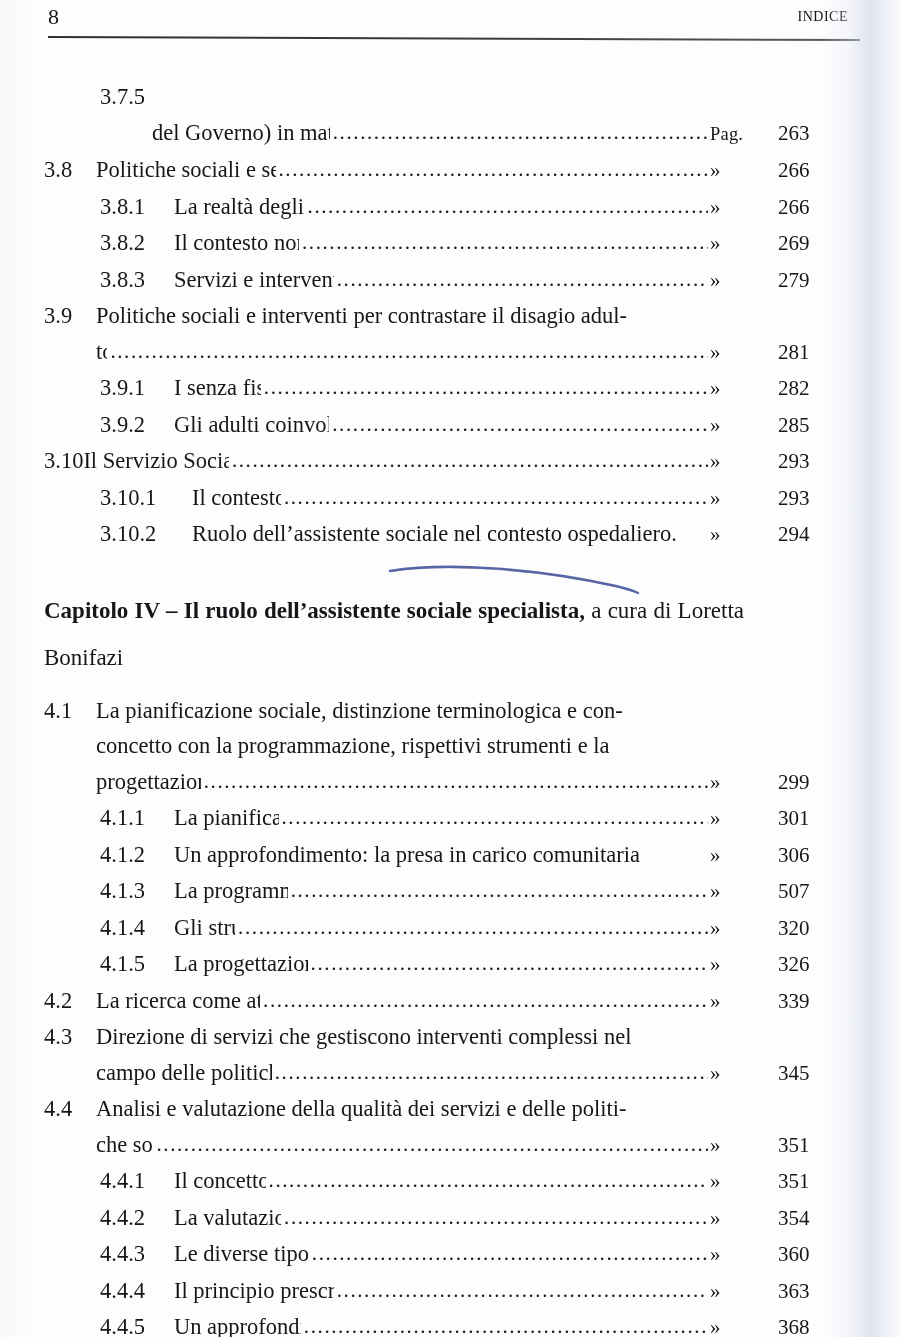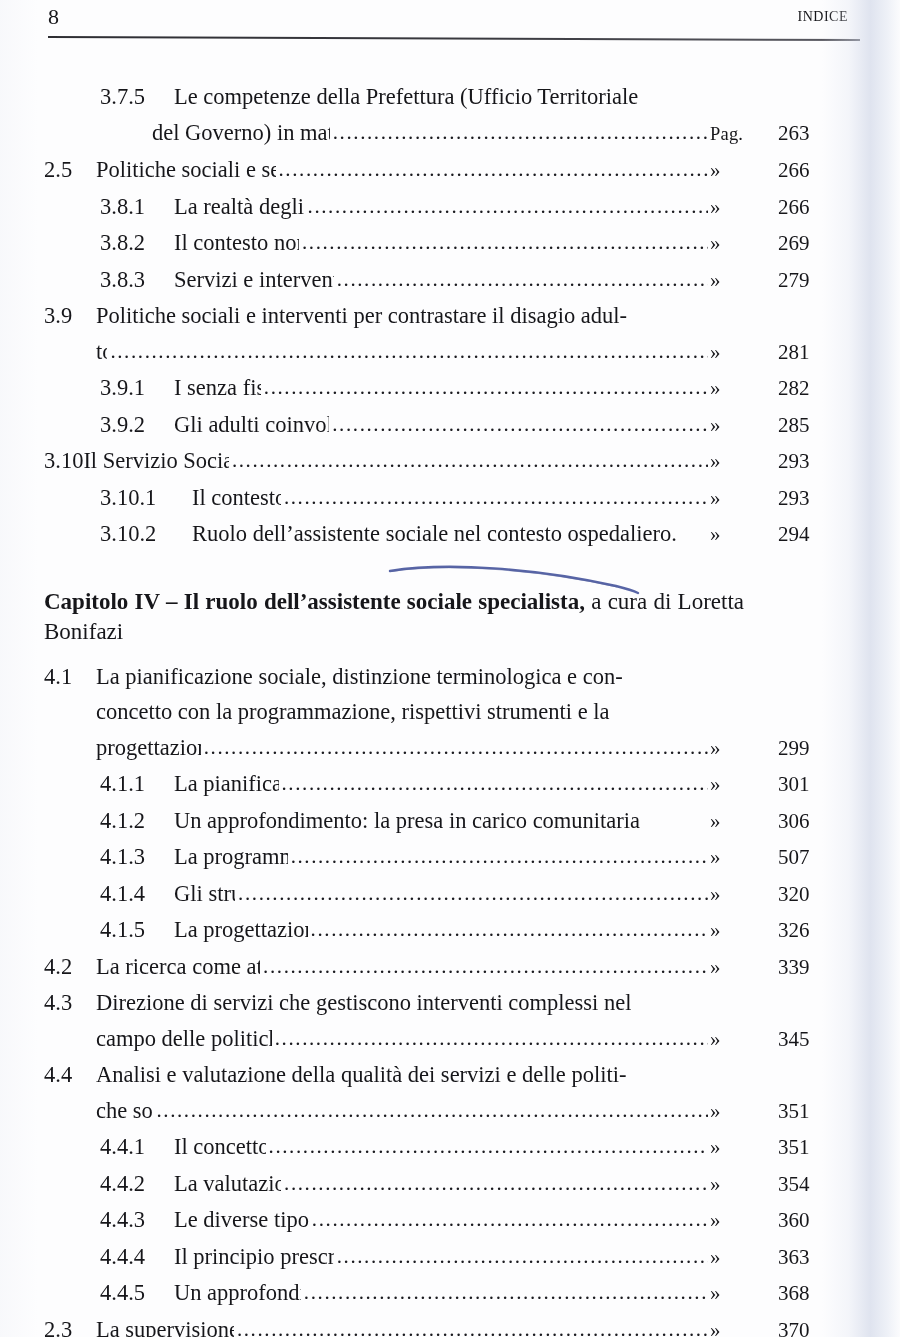--- a/index.html
+++ b/index.html
@@ -152,21 +152,21 @@
   .cont { padding-left: 52px; }
   .cont.deep { padding-left: 108px; }
 
   
   .chapter {
     position: relative;
     margin-top: 34px;
     margin-bottom: 12px;
     width: 700px;
     font-size: 23px;
-    line-height: 30px;
+    line-height: 47px;
     text-align: justify;
   }
   .chapter b { font-weight: bold; }
   .chapter .byline { font-weight: normal; }
 
   
   .ink-mark {
     position: absolute;
     left: 386px;
     top: 560px;
@@ -185,31 +185,30 @@
   <div class="header">
     <div class="folio">8</div>
     <div class="running-title">INDICE</div>
   </div>
   <div class="header-rule"></div>
 
   <div class="toc">
     <div id="toc-part-1">
         <div class="entry lvl3">
           <span class="num">3.7.5</span>
-          <span class="title">Le competenze della Prefettura (Ufficio Territoriale</span>
           <span class="spacer"></span>
         </div>
         <div class="entry cont deep">
           <span class="title">del Governo) in materia di sostanze stupefacenti</span>
           <span class="leader"></span>
           <span class="pagmark word">Pag.</span>
           <span class="pageno">263</span>
         </div>
         <div class="entry lvl2">
-          <span class="num">2.5</span>
+          <span class="num">3.8</span>
           <span class="title">Politiche sociali e servizi per gli immigrati</span>
           <span class="leader"></span>
           <span class="pagmark">»</span>
           <span class="pageno">266</span>
         </div>
         <div class="entry lvl3">
           <span class="num">3.8.1</span>
           <span class="title">La realtà degli immigrati in Italia</span>
           <span class="leader"></span>
           <span class="pagmark">»</span>

